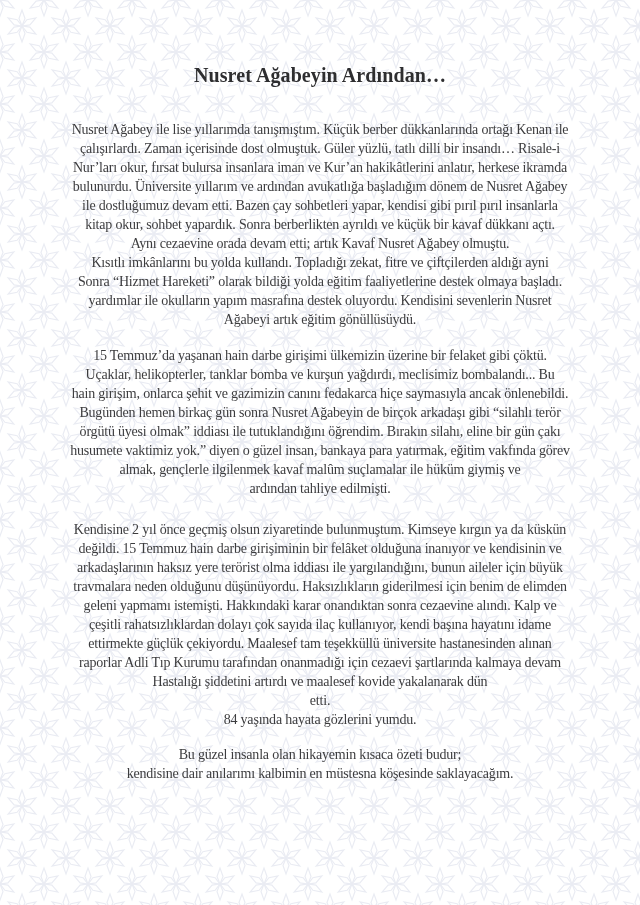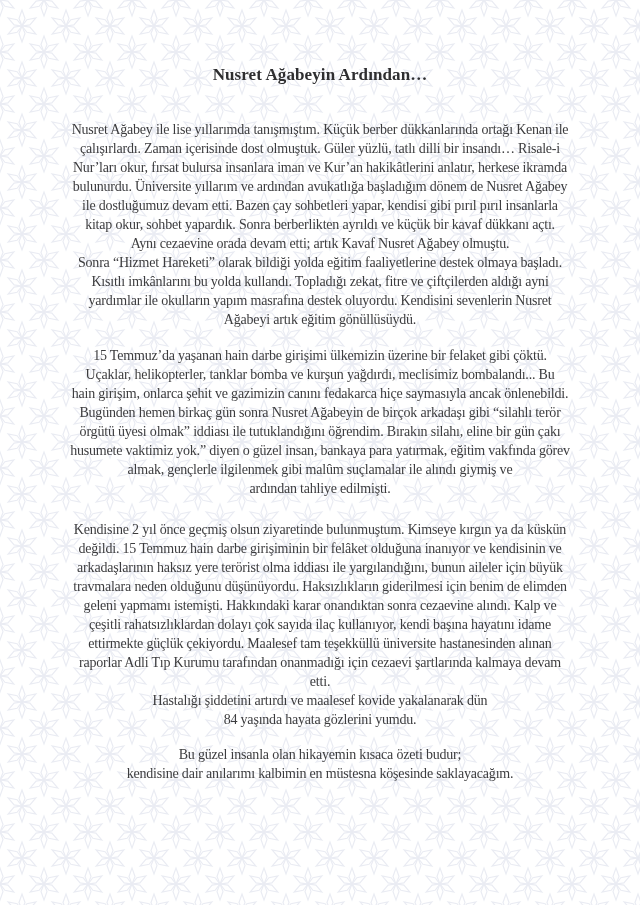--- a/index.html
+++ b/index.html
@@ -24,21 +24,21 @@
   .page {
     position: relative;
     z-index: 1;
     width: 524px;
     margin: 0 auto;
     padding-top: 66px;
     color: #3c3c3e;
   }
   .doc-title {
     margin: 0;
-    font-size: 17px;
+    font-size: 20px;
     line-height: 18px;
     font-weight: 700;
     color: #2e2e30;
     text-align: center;
     letter-spacing: 0.1px;
   }
   .para {
     margin: 0;
     text-align: center;
     font-size: 14px;
@@ -86,46 +86,46 @@
   <h1 class="doc-title">Nusret Ağabeyin Ardından…</h1>
   <section id="article-body">
       <p class="para para-0">
         <span class="line">Nusret Ağabey ile lise yıllarımda tanışmıştım. Küçük berber dükkanlarında ortağı Kenan ile</span>
         <span class="line">çalışırlardı. Zaman içerisinde dost olmuştuk. Güler yüzlü, tatlı dilli bir insandı… Risale-i</span>
         <span class="line">Nur’ları okur, fırsat bulursa insanlara iman ve Kur’an hakikâtlerini anlatır, herkese ikramda</span>
         <span class="line">bulunurdu. Üniversite yıllarım ve ardından avukatlığa başladığım dönem de Nusret Ağabey</span>
         <span class="line">ile dostluğumuz devam etti. Bazen çay sohbetleri yapar, kendisi gibi pırıl pırıl insanlarla</span>
         <span class="line">kitap okur, sohbet yapardık. Sonra berberlikten ayrıldı ve küçük bir kavaf dükkanı açtı.</span>
         <span class="line">Aynı cezaevine orada devam etti; artık Kavaf Nusret Ağabey olmuştu.</span>
+        <span class="line">Kısıtlı imkânlarını bu yolda kullandı. Topladığı zekat, fitre ve çiftçilerden aldığı ayni</span>
         <span class="line">Sonra “Hizmet Hareketi” olarak bildiği yolda eğitim faaliyetlerine destek olmaya başladı.</span>
-        <span class="line">Kısıtlı imkânlarını bu yolda kullandı. Topladığı zekat, fitre ve çiftçilerden aldığı ayni</span>
         <span class="line">yardımlar ile okulların yapım masrafına destek oluyordu. Kendisini sevenlerin Nusret</span>
         <span class="line">Ağabeyi artık eğitim gönüllüsüydü.</span>
       </p>
       <p class="para para-1">
         <span class="line">15 Temmuz’da yaşanan hain darbe girişimi ülkemizin üzerine bir felaket gibi çöktü.</span>
         <span class="line">Uçaklar, helikopterler, tanklar bomba ve kurşun yağdırdı, meclisimiz bombalandı... Bu</span>
         <span class="line">hain girişim, onlarca şehit ve gazimizin canını fedakarca hiçe saymasıyla ancak önlenebildi.</span>
         <span class="line">Bugünden hemen birkaç gün sonra Nusret Ağabeyin de birçok arkadaşı gibi “silahlı terör</span>
         <span class="line">örgütü üyesi olmak” iddiası ile tutuklandığını öğrendim. Bırakın silahı, eline bir gün çakı</span>
         <span class="line">husumete vaktimiz yok.” diyen o güzel insan, bankaya para yatırmak, eğitim vakfında görev</span>
-        <span class="line">almak, gençlerle ilgilenmek gibi malûm suçlamalar ile alındı giymiş ve</span>
+        <span class="line">almak, gençlerle ilgilenmek kavaf malûm suçlamalar ile hüküm giymiş ve</span>
         <span class="line">ardından tahliye edilmişti.</span>
       </p>
       <p class="para para-2">
         <span class="line">Kendisine 2 yıl önce geçmiş olsun ziyaretinde bulunmuştum. Kimseye kırgın ya da küskün</span>
         <span class="line">değildi. 15 Temmuz hain darbe girişiminin bir felâket olduğuna inanıyor ve kendisinin ve</span>
         <span class="line">arkadaşlarının haksız yere terörist olma iddiası ile yargılandığını, bunun aileler için büyük</span>
         <span class="line">travmalara neden olduğunu düşünüyordu. Haksızlıkların giderilmesi için benim de elimden</span>
         <span class="line">geleni yapmamı istemişti. Hakkındaki karar onandıktan sonra cezaevine alındı. Kalp ve</span>
         <span class="line">çeşitli rahatsızlıklardan dolayı çok sayıda ilaç kullanıyor, kendi başına hayatını idame</span>
         <span class="line">ettirmekte güçlük çekiyordu. Maalesef tam teşekküllü üniversite hastanesinden alınan</span>
         <span class="line">raporlar Adli Tıp Kurumu tarafından onanmadığı için cezaevi şartlarında kalmaya devam</span>
+        <span class="line">Hastalığı şiddetini artırdı ve maalesef kovide yakalanarak dün</span>
         <span class="line">etti.</span>
-        <span class="line">Hastalığı şiddetini artırdı ve maalesef kovide yakalanarak dün</span>
         <span class="line">84 yaşında hayata gözlerini yumdu.</span>
       </p>
       <p class="para para-3">
         <span class="line">Bu güzel insanla olan hikayemin kısaca özeti budur;</span>
         <span class="line">kendisine dair anılarımı kalbimin en müstesna köşesinde saklayacağım.</span>
       </p>
     </section>
 </main>
 
 </body></html>

